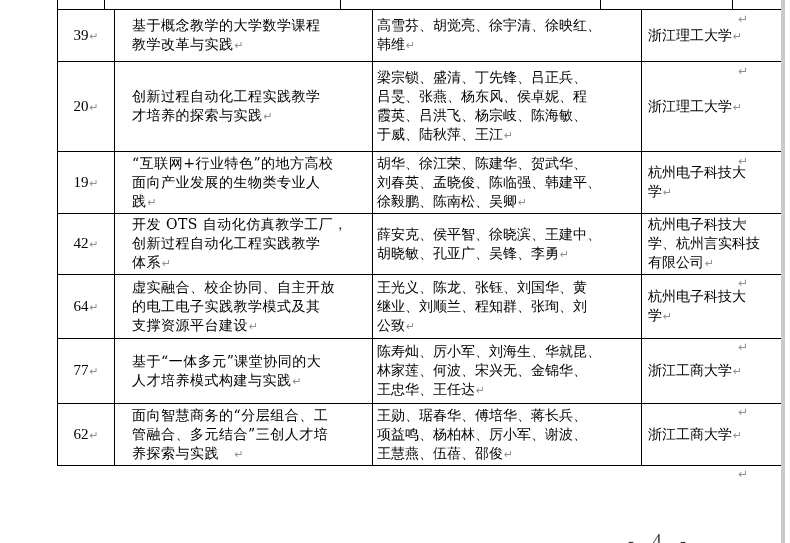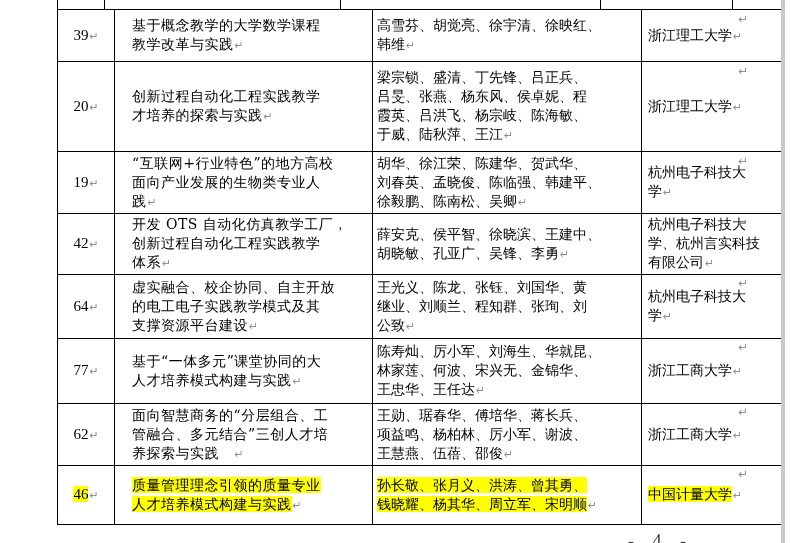--- a/index.html
+++ b/index.html
@@ -139,28 +139,20 @@
     <tr class="r6">
       <td class="c-no"><span>62</span><span class="pm">↵</span></td>
       <td class="c-title"><span class="txt">面向智慧商务的“分层组合、工
 管融合、多元结合”三创人才培
 养探索与实践　</span><span class="pm">↵</span></td>
       <td class="c-members"><span class="txt">王勋、琚春华、傅培华、蒋长兵、
 项益鸣、杨柏林、厉小军、谢波、
 王慧燕、伍蓓、邵俊</span><span class="pm">↵</span></td>
       <td class="c-org"><span class="txt">浙江工商大学</span><span class="pm">↵</span></td>
     </tr>
-    <tr class="r7">
-      <td class="c-no"><span class="hl">46</span><span class="pm">↵</span></td>
-      <td class="c-title"><span class="txt hl">质量管理理念引领的质量专业
-人才培养模式构建与实践</span><span class="pm">↵</span></td>
-      <td class="c-members"><span class="txt hl">孙长敬、张月义、洪涛、曾其勇、
-钱晓耀、杨其华、周立军、宋明顺</span><span class="pm">↵</span></td>
-      <td class="c-org"><span class="txt hl">中国计量大学</span><span class="pm">↵</span></td>
-    </tr>
   </tbody>
     </table>
 
   <span class="rowmark" style="top:12px">↵</span>
   <span class="rowmark" style="top:64px">↵</span>
   <span class="rowmark" style="top:154px">↵</span>
   <span class="rowmark" style="top:216px">↵</span>
   <span class="rowmark" style="top:276px">↵</span>
   <span class="rowmark" style="top:340px">↵</span>
   <span class="rowmark" style="top:405px">↵</span>

